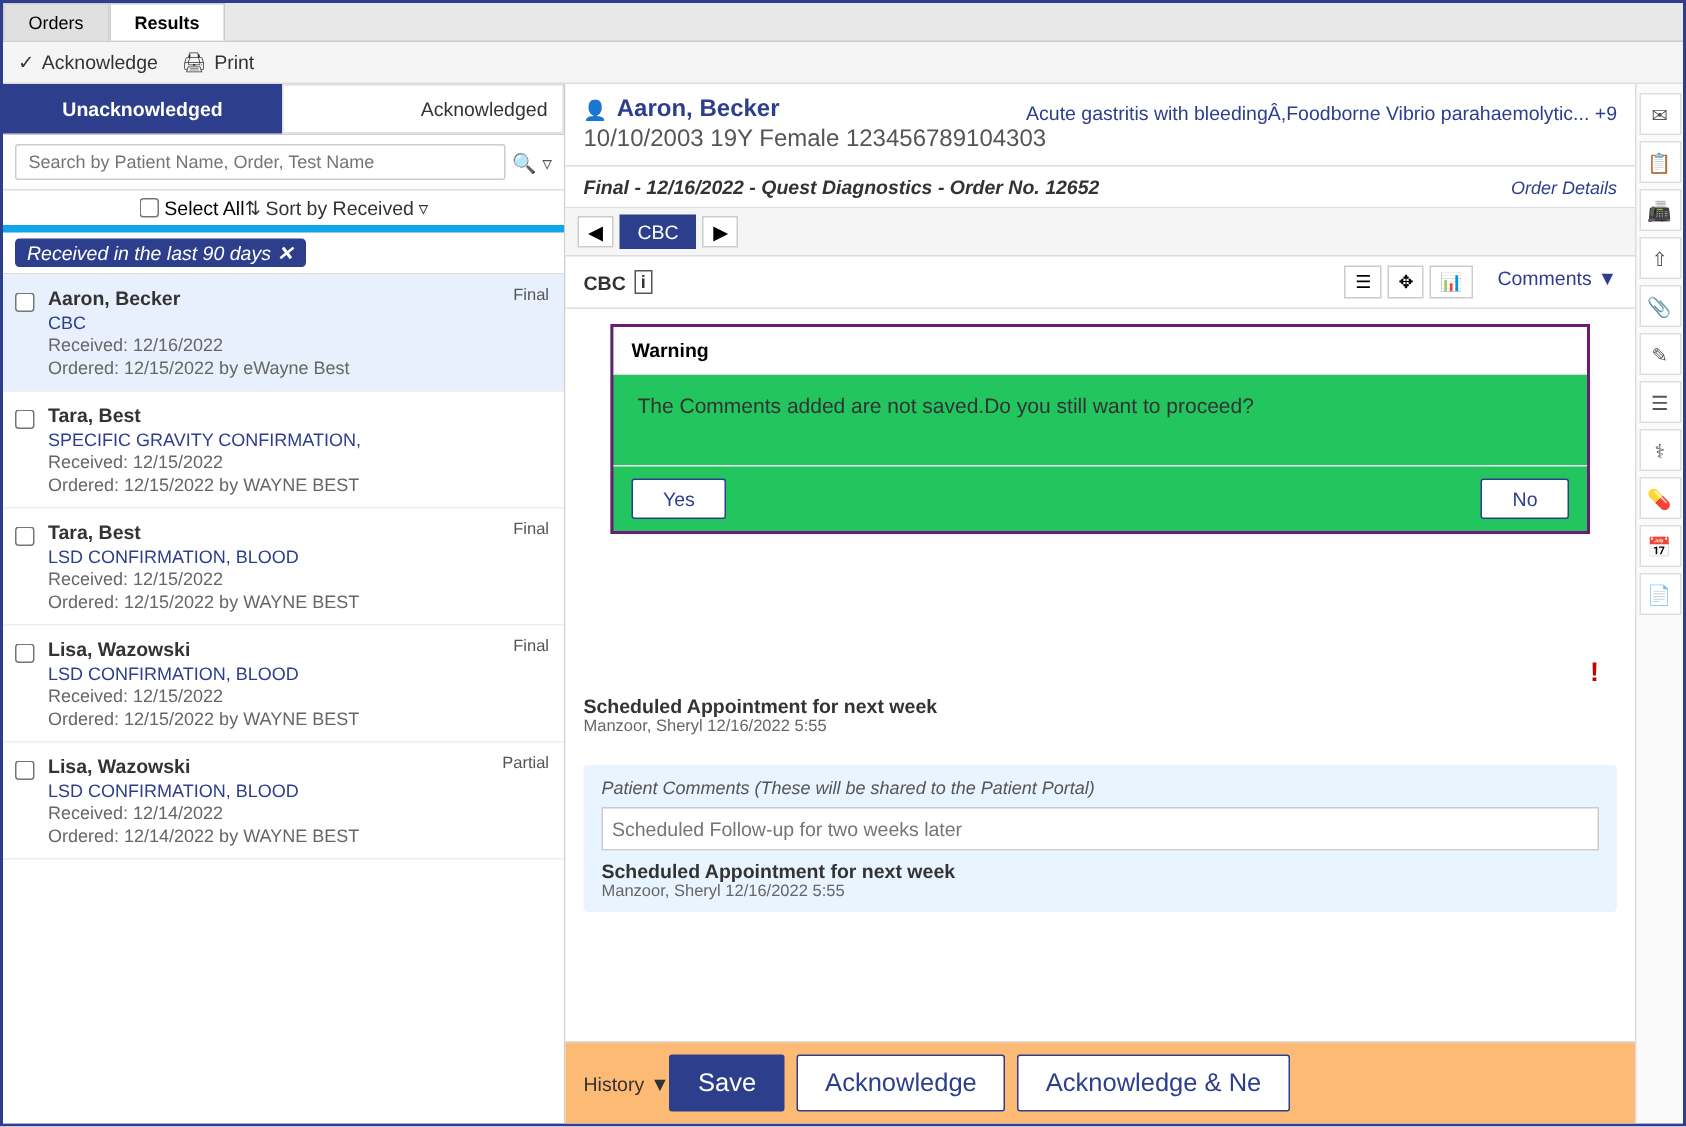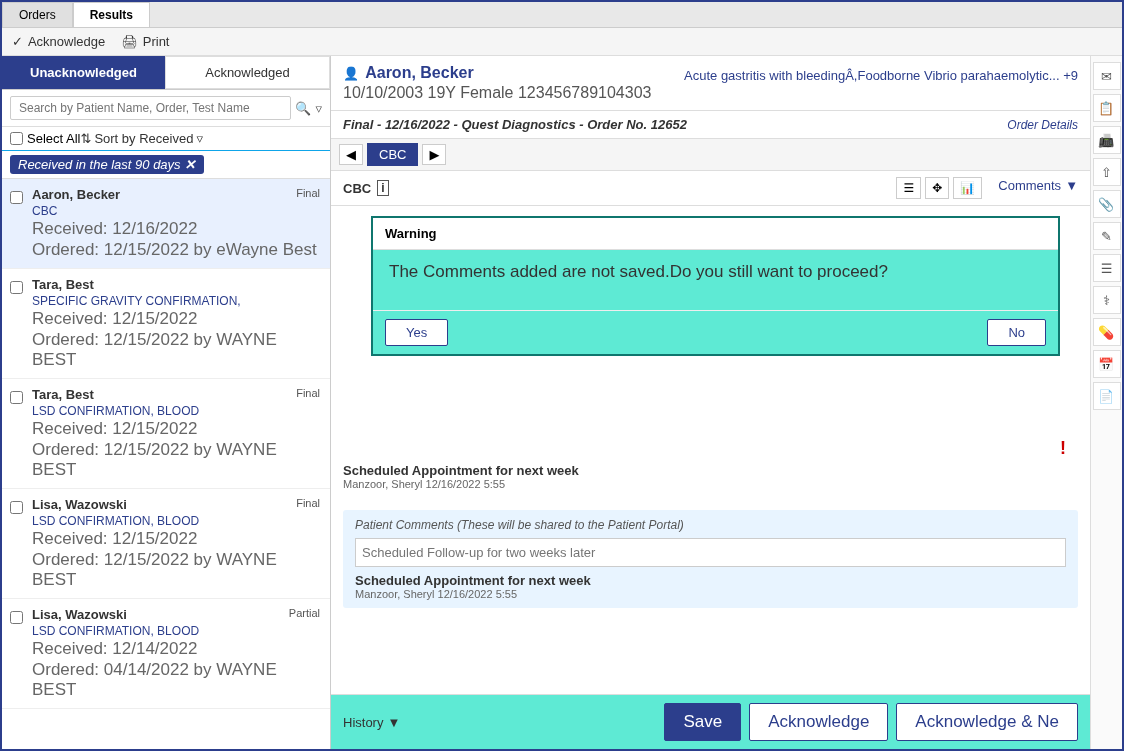--- a/index.html
+++ b/index.html
@@ -14,52 +14,52 @@
     .top-tab.active { background: #ffffff; font-weight: bold; }
 
     
     .toolbar { display: flex; align-items: center; padding: 6px 10px; background: #f5f5f5; border-bottom: 1px solid #ddd; gap: 16px; }
     .toolbar-btn { display: flex; align-items: center; gap: 5px; background: none; border: none; cursor: pointer; font-size: 13px; color: #333; }
 
     
     .main-content { display: flex; flex: 1; overflow: hidden; }
 
     
-    .left-panel { width: 329px; border-right: 1px solid #ccc; display: flex; flex-direction: column; background: #fff; }
+    .left-panel { width: 375px; border-right: 1px solid #ccc; display: flex; flex-direction: column; background: #fff; }
 
     
     .status-tabs { display: flex; border-bottom: 1px solid #ccc; }
     .status-tab { flex: 1; padding: 8px 10px; text-align: center; cursor: pointer; font-size: 13px; border: none; background: #f0f0f0; }
     .status-tab.active { background: #2c3e8c; color: #fff; font-weight: bold; }
-    .status-tab.inactive { background: #fff; color: #333; border: 1px solid #ddd; }
+    .status-tab.inactive { background: #fff; color: #333; border: 1px solid #ddd; text-align: right; }
 
     
     .search-bar { display: flex; align-items: center; padding: 6px 8px; border-bottom: 1px solid #ddd; gap: 4px; }
     .search-input { flex: 1; border: 1px solid #ccc; padding: 4px 8px; font-size: 12px; border-radius: 2px; }
     .search-icon-btn { background: none; border: none; cursor: pointer; color: #555; font-size: 14px; }
 
     
-    .list-controls { display: flex; align-items: center; padding: 4px 8px; border-bottom: 1px solid #0ea5e9; justify-content: flex-start; }
+    .list-controls { display: flex; align-items: center; padding: 4px 8px; border-bottom: 5px solid #0ea5e9; justify-content: center; }
     .select-all-label { display: flex; align-items: center; gap: 4px; font-size: 12px; }
     .sort-btn { display: flex; align-items: center; gap: 3px; font-size: 12px; color: #333; background: none; border: none; cursor: pointer; }
 
     
     .filter-tags { padding: 4px 8px; border-bottom: 1px solid #ddd; }
     .filter-tag { display: inline-flex; align-items: center; gap: 4px; background: #2c3e8c; color: #fff; border-radius: 3px; padding: 2px 8px; font-size: 11px; font-style: italic; }
     .filter-tag-close { cursor: pointer; font-weight: bold; }
 
     
     .patient-list { flex: 1; overflow-y: auto; }
     .patient-item { padding: 8px 10px 8px 30px; border-bottom: 1px solid #eee; position: relative; cursor: pointer; }
     .patient-item.selected { background: #e8f0fe; }
     .patient-item-checkbox { position: absolute; left: 8px; top: 12px; }
     .patient-name { font-weight: bold; font-size: 13px; color: #333; display: flex; justify-content: space-between; }
     .patient-status { font-size: 11px; color: #555; font-weight: normal; }
     .patient-test { color: #2c3e8c; font-size: 12px; margin-top: 2px; }
-    .patient-dates { font-size: 17px; color: #666; margin-top: 1px; }
+    .patient-dates { font-size: 12px; color: #666; margin-top: 1px; }
 
     
     .right-panel { flex: 1; display: flex; flex-direction: column; background: #fff; position: relative; }
 
     
     .patient-header { padding: 8px 12px; border-bottom: 1px solid #ddd; background: #fff; }
     .patient-header-name { font-size: 16px; font-weight: bold; color: #2c3e8c; display: flex; align-items: center; gap: 6px; }
     .patient-header-info { font-size: 16px; color: #555; margin-top: 2px; }
     .diagnoses { font-size: 12px; color: #555; position: absolute; right: 12px; top: 12px; }
     .diagnoses-link { color: #2c3e8c; text-decoration: none; }
@@ -77,23 +77,23 @@
     
     .cbc-header { display: flex; align-items: center; justify-content: space-between; padding: 6px 12px; border-bottom: 1px solid #ddd; }
     .cbc-title { font-size: 14px; font-weight: bold; color: #333; display: flex; align-items: center; gap: 6px; }
     .view-icons { display: flex; gap: 4px; }
     .view-icon-btn { background: #fff; border: 1px solid #ccc; padding: 3px 6px; cursor: pointer; font-size: 12px; }
 
     
     .content-area { flex: 1; overflow-y: auto; position: relative; background: #fff; }
 
     
-    .warning-modal { position: absolute; top: 10px; left: 40px; right: 30px; background: #5eead4; border: 2px solid #0f766e; z-index: 100; }
+    .warning-modal { position: absolute; top: 10px; left: 30px; right: 30px; background: #22c55e; border: 2px solid #701a75; z-index: 100; }
     .warning-title { background: #fff; padding: 8px 12px; font-weight: bold; font-size: 13px; border-bottom: 1px solid #ddd; }
-    .warning-body { padding: 12px 16px; font-size: 17px; color: #333; min-height: 60px; }
+    .warning-body { padding: 12px 16px; font-size: 14px; color: #333; min-height: 60px; }
     .warning-buttons { display: flex; justify-content: space-between; padding: 8px 12px; gap: 8px; border-top: 1px solid #eee; }
     .warning-btn { padding: 5px 20px; border: 1px solid #2c3e8c; background: #fff; color: #2c3e8c; cursor: pointer; font-size: 13px; border-radius: 2px; }
 
     
     .comments-section { padding: 8px 12px; }
     .comments-header { display: flex; align-items: center; gap: 4px; color: #2c3e8c; font-size: 13px; cursor: pointer; margin-bottom: 6px; }
     .comment-entry { margin-bottom: 8px; }
     .comment-text { font-size: 13px; color: #333; font-weight: bold; }
     .comment-author { font-size: 11px; color: #666; }
 
@@ -101,21 +101,21 @@
     .alert-row { display: flex; align-items: center; padding: 4px 12px; }
     .alert-icon { color: #cc0000; font-size: 18px; font-weight: bold; margin-left: auto; }
 
     
     .patient-comments { background: #e8f4ff; padding: 8px 12px; margin: 4px 12px; border-radius: 3px; }
     .patient-comments-label { font-size: 12px; color: #555; font-style: italic; margin-bottom: 6px; }
     .patient-comment-input { width: 100%; padding: 6px; border: 1px solid #ccc; background: #fff; font-size: 13px; color: #888; }
     .patient-comment-entry { margin-top: 6px; }
 
     
-    .bottom-bar { display: flex; align-items: center; justify-content: space-between; padding: 8px 12px; border-top: 1px solid #ddd; background: #5eead4; }
+    .bottom-bar { display: flex; align-items: center; padding: 8px 12px; border-top: 1px solid #ddd; background: #fdba74; }
     .history-btn { display: flex; align-items: center; gap: 4px; background: none; border: none; color: #333; cursor: pointer; font-size: 13px; }
     .bottom-actions { display: flex; gap: 8px; }
     .action-btn { padding: 8px 18px; border: 1px solid #2c3e8c; cursor: pointer; font-size: 17px; border-radius: 2px; }
     .action-btn-save { background: #2c3e8c; color: #fff; }
     .action-btn-ack { background: #fff; color: #2c3e8c; }
     .action-btn-ackne { background: #fff; color: #2c3e8c; }
 
     
     .right-sidebar { width: 32px; border-left: 1px solid #ddd; display: flex; flex-direction: column; align-items: center; padding: 6px 0; gap: 4px; background: #fafafa; }
     .sidebar-icon-btn { width: 28px; height: 28px; display: flex; align-items: center; justify-content: center; cursor: pointer; border: 1px solid #ddd; background: #fff; font-size: 14px; color: #555; }
@@ -231,21 +231,21 @@
         </div>
 
         <div class="patient-item">
           <input type="checkbox" class="patient-item-checkbox" style="">
           <div class="patient-name">
             <span>Lisa, Wazowski</span>
             <span class="patient-status">Partial</span>
           </div>
           <div class="patient-test">LSD CONFIRMATION, BLOOD</div>
           <div class="patient-dates">Received: 12/14/2022</div>
-          <div class="patient-dates">Ordered: 04/14/2022 by WAYNE BEST</div>
+          <div class="patient-dates">Ordered: 12/14/2022 by WAYNE BEST</div>
         </div>
 
       </div>
     </div>
 
     <div class="right-panel">
 
       <div class="patient-header" style="position:relative;">
         <div class="patient-header-name">
           <span style="color:#2c3e8c;">👤</span>

